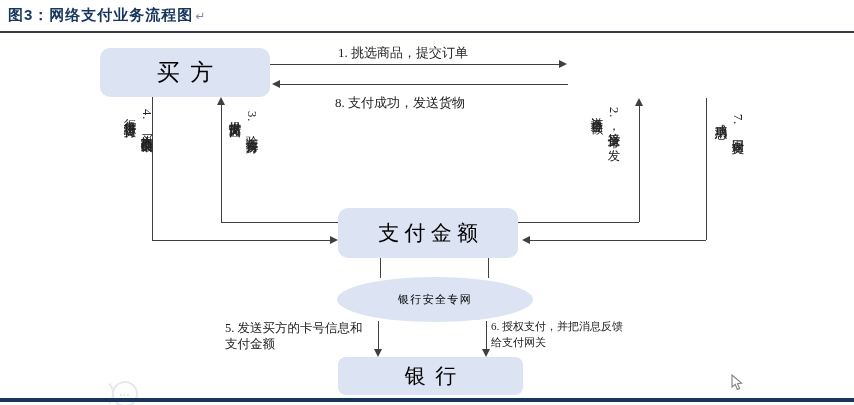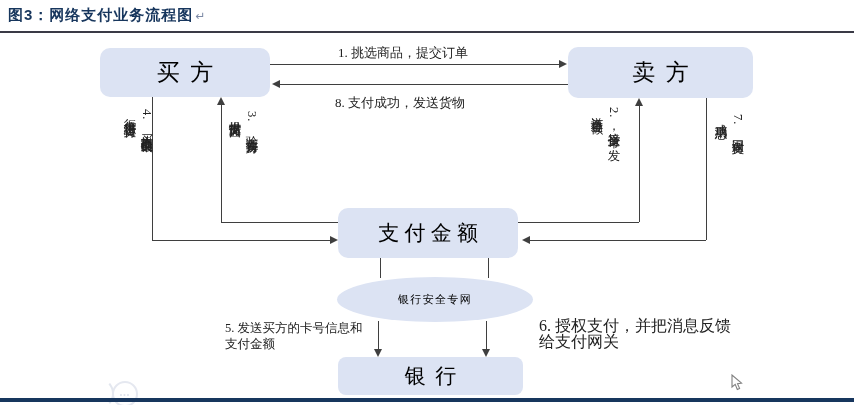--- a/index.html
+++ b/index.html
@@ -73,23 +73,20 @@
 <div id="canvas">
 
   <div class="title">
     <span>图3：网络支付业务流程图</span><span class="pmark">↵</span>
   </div>
   <div class="toprule"></div>
 
   <div class="node big" id="buyer">
     <span>买方</span>
   </div>
-  <div class="node big" id="seller">
-    <span>卖方</span>
-  </div>
   <div class="node" id="gateway">
     <span>支付金额</span>
   </div>
   <div class="node" id="securenet">
     <span>银行安全专网</span>
   </div>
   <div class="node" id="bank">
     <span>银行</span>
   </div>
 
@@ -128,21 +125,21 @@
   <div class="line v" style="left:380px;top:258px;height:20px;"></div>
   <div class="line v" style="left:488px;top:258px;height:20px;"></div>
 
   <div class="line v" style="left:378px;top:321px;height:28px;"></div>
   <div class="arr d" style="left:374px;top:349px;"></div>
   <div class="flabel" style="left:225px;top:320px;width:158px;font-size:12.5px;">5. 发送买方的卡号信息和
 支付金额</div>
 
   <div class="line v" style="left:486px;top:321px;height:28px;"></div>
   <div class="arr d" style="left:482px;top:349px;"></div>
-  <div class="flabel" style="left:491px;top:318px;width:200px;font-size:16px;margin-left:48px;">6. 授权支付，并把消息反馈
+  <div class="flabel" style="left:491px;top:318px;width:200px;font-size:11px;">6. 授权支付，并把消息反馈
 给支付网关</div>
 
   <div class="cursor">
     <svg width="16" height="17" viewBox="0 0 16 17">
       <path d="M3 1 L3 13 L6.2 10.4 L8.3 15.4 L10.6 14.4 L8.5 9.6 L12.5 9.2 Z" fill="#fdfdfd" stroke="#808080" stroke-width="1.1"></path>
     </svg>
   </div>
 
   <div class="faint-arc"></div>
   <div class="faint-circle">

